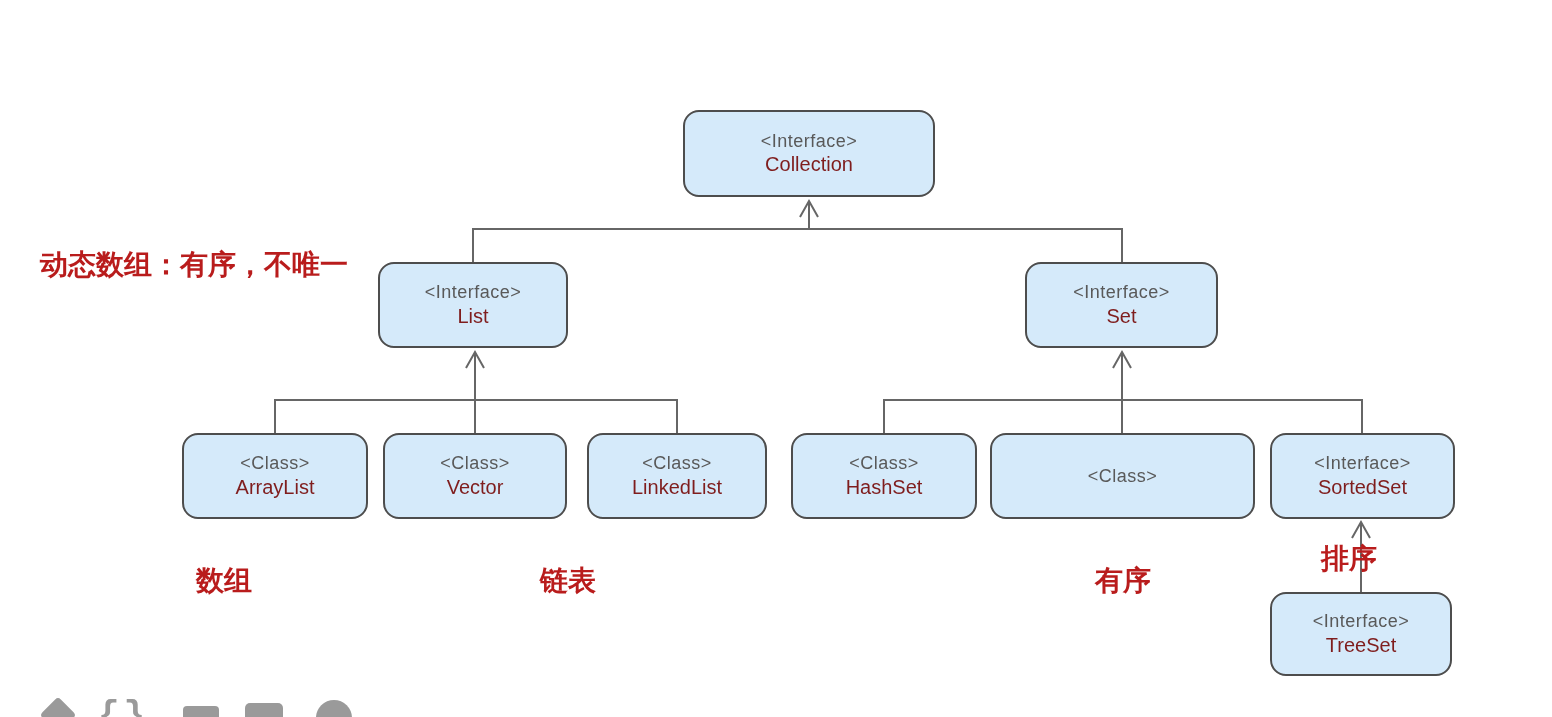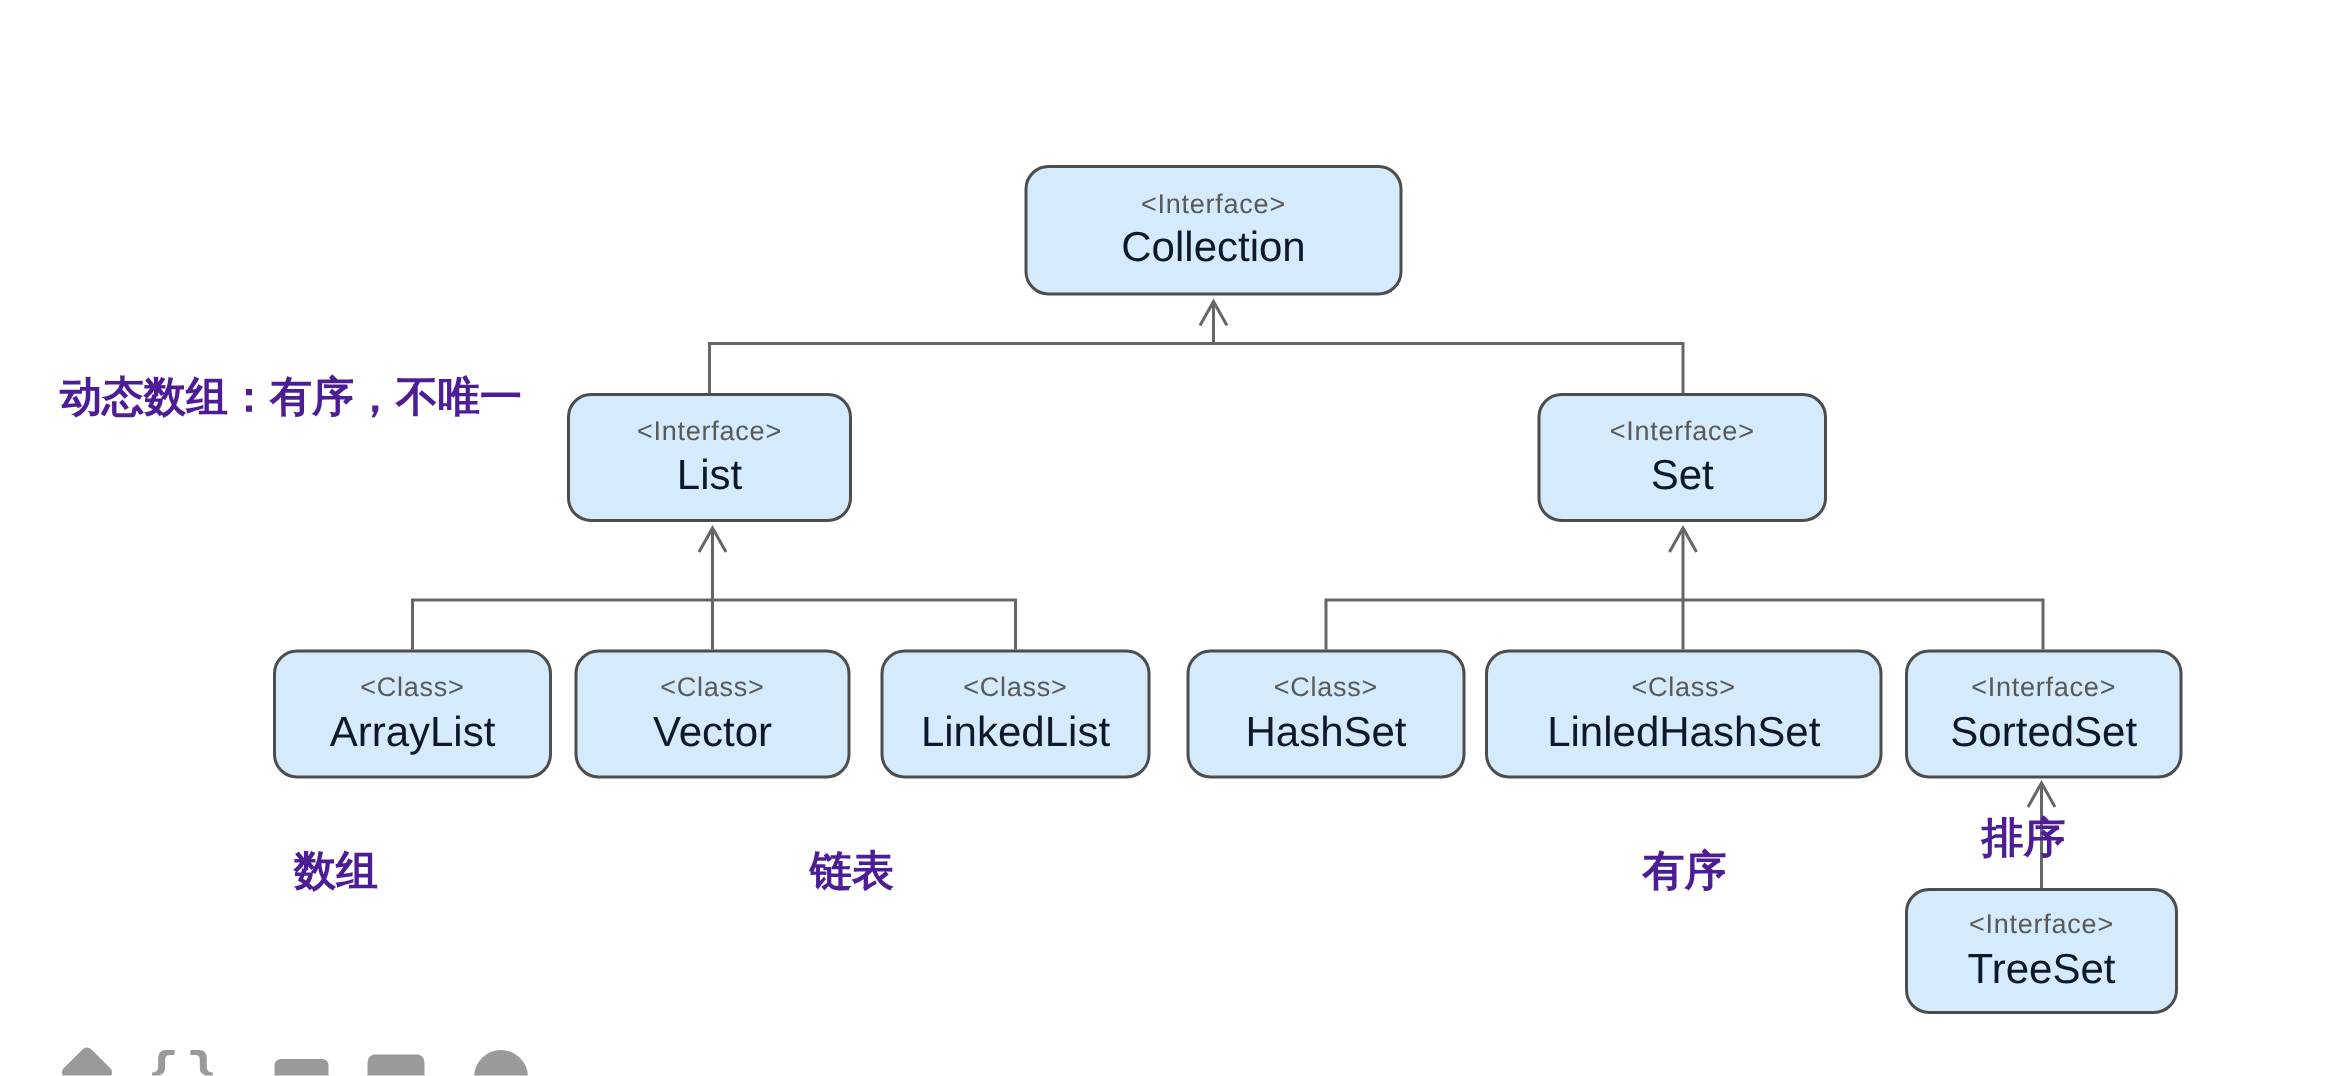--- a/index.html
+++ b/index.html
@@ -26,27 +26,27 @@
     justify-content: center;
     line-height: 1.25;
     cursor: default;
   }
   .node .stereotype {
     font-size: 18px;
     color: #595959;
     letter-spacing: 0.5px;
   }
   .node .name {
-    font-size: 28px;
-    color: #0f172a;
+    font-size: 20px;
+    color: #7f1d1d;
   }
   
   .annotation {
     position: absolute;
-    color: #4c1d95;
+    color: #b91c1c;
     font-size: 28px;
     font-weight: 600;
     white-space: nowrap;
   }
   
   svg.connectors {
     position: absolute;
     left: 0; top: 0;
     width: 1552px; height: 717px;
     pointer-events: none;
@@ -152,21 +152,20 @@
     <div class="name">LinkedList</div>
   </div>
 
   <div class="node" style="left:791px; top:433px; width:186px; height:86px;">
     <div class="stereotype">&lt;Class&gt;</div>
     <div class="name">HashSet</div>
   </div>
 
   <div class="node" style="left:990px; top:433px; width:265px; height:86px;">
     <div class="stereotype">&lt;Class&gt;</div>
-    <div class="name">LinledHashSet</div>
   </div>
 
   <div class="node" style="left:1270px; top:433px; width:185px; height:86px;">
     <div class="stereotype">&lt;Interface&gt;</div>
     <div class="name">SortedSet</div>
   </div>
 
   <div class="node" style="left:1270px; top:592px; width:182px; height:84px;">
     <div class="stereotype">&lt;Interface&gt;</div>
     <div class="name">TreeSet</div>

